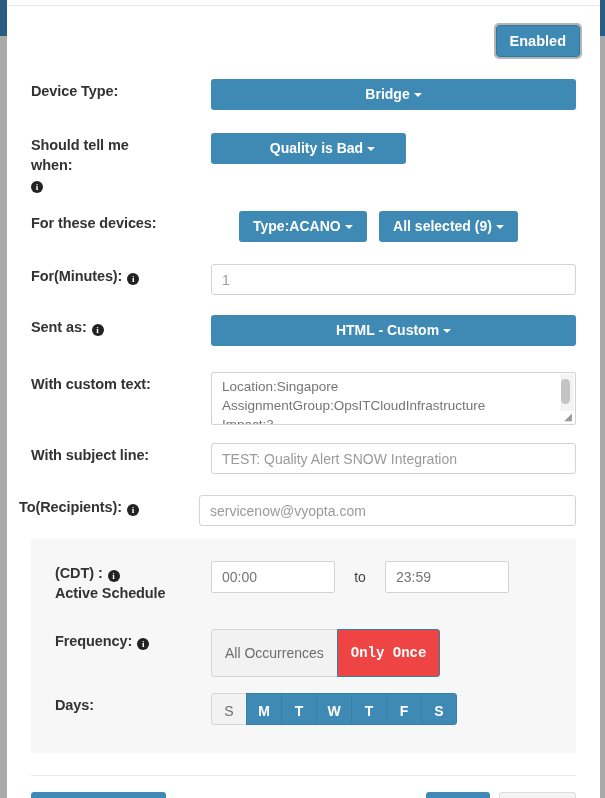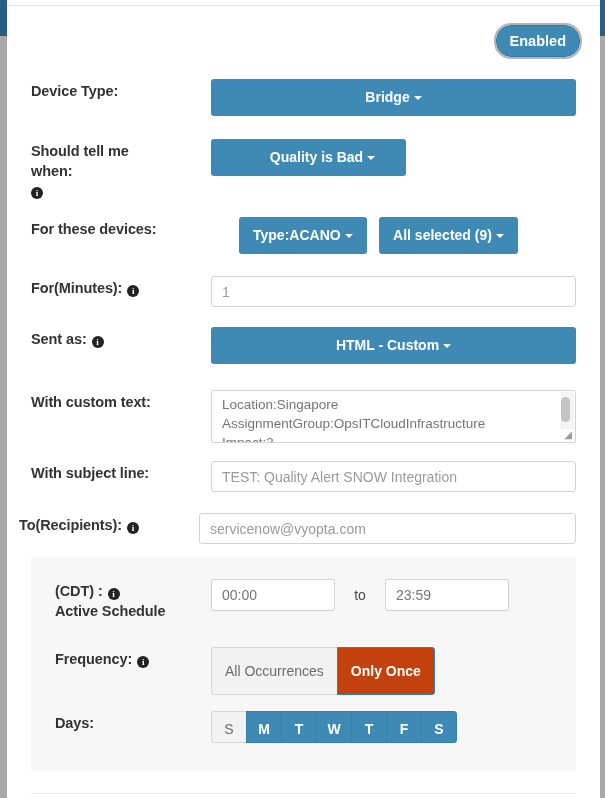--- a/index.html
+++ b/index.html
@@ -90,21 +90,21 @@
     border: none;
     border-radius: 3px;
     cursor: pointer;
     padding: 0;
   }
   .btn-blue {
     background: #3e8ab4;
     color: #ffffff;
   }
   .btn-dd {
-    height: 37px;
+    height: 31px;
     line-height: 31px;
     text-align: center;
     padding: 0 14px;
   }
   .caret {
     display: inline-block;
     width: 0; height: 0;
     margin-left: 4px;
     vertical-align: 2px;
     border-left: 4px solid transparent;
@@ -208,24 +208,25 @@
     background: #f2f2f2;
     border: 1px solid #d6d6d6;
     color: #6d6d6d;
     cursor: pointer;
     margin: 0;
     margin-left: -1px;
   }
   .seg:first-child { margin-left: 0; border-radius: 3px 0 0 3px; }
   .seg:last-child  { border-radius: 0 3px 3px 0; }
   .seg.on {
-    background: #c2410c;
+    background: #ef4444;
     border-color: #3480ab;
     color: #ffffff;
     font-weight: bold;
+    font-family: Liberation Mono, monospace;
   }
 
   .day-group { display: inline-flex; }
   .day {
     width: 36px;
     height: 32px;
     line-height: 32px;
     text-align: center;
     font-size: 14px;
     font-family: "Liberation Sans", sans-serif;
@@ -280,21 +281,21 @@
     display: flex;
     justify-content: flex-end;
     padding: 19px 20px 0 0;
   }
   #enabled-button {
     background: #3e8ab4;
     color: #ffffff;
     font-size: 14.5px;
     font-weight: bold;
     border: 1px solid #31789f;
-    border-radius: 15px;
+    border-radius: 3px;
     height: 32px;
     padding: 0 13px;
     cursor: pointer;
     outline: 2px solid #b4b4b4;
     outline-offset: 0px;
     font-family: "Liberation Sans", sans-serif;
   }
 </style>
 </head>
 <body>

